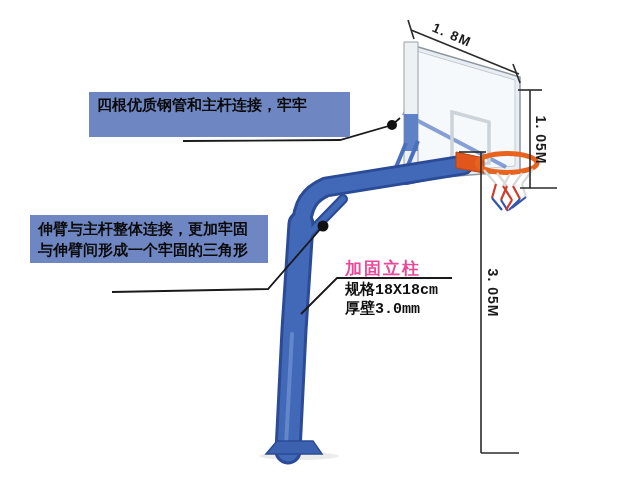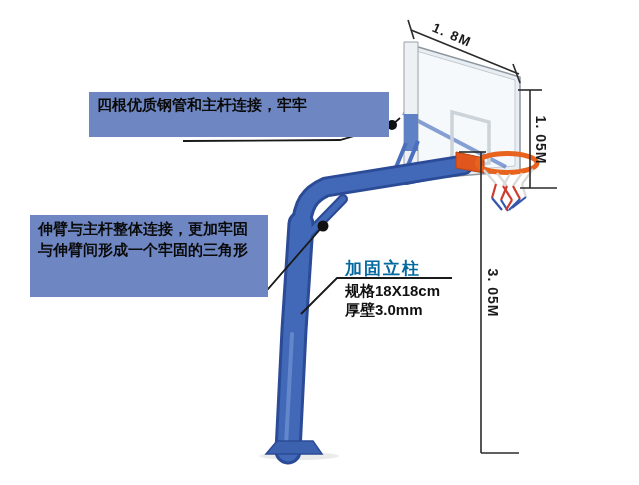--- a/index.html
+++ b/index.html
@@ -14,26 +14,26 @@
     padding:3px 8px 2px 8px;box-sizing:border-box;white-space:nowrap;
   }
   .callout .cl{display:block;}
   .dim-label{
     position:absolute;color:#1a1a1a;font-weight:bold;font-size:14px;
     white-space:nowrap;letter-spacing:1px;
   }
   .dim-rot90{transform:translate(-50%,-50%) rotate(90deg);}
   .dim-diag{transform-origin:left top;transform:rotate(23deg);font-size:13.5px;letter-spacing:1.5px;}
   .spec-title{
-    position:absolute;left:345px;top:257px;color:#0369a1;
+    position:absolute;left:345px;top:257px;color:#ec4899;
     font-weight:bold;font-size:17px;letter-spacing:2px;white-space:nowrap;
   }
   .spec-lines{
     position:absolute;left:345px;top:281px;color:#111111;
-    font-weight:bold;font-size:15px;line-height:19px;white-space:nowrap;
+    font-weight:bold;font-size:15px;line-height:19px;white-space:nowrap;font-family:Liberation Mono, monospace;
   }
   .spec-lines .cl{display:block;}
 </style>
 </head>
 <body>
 
 <div class="stage">
 
   <svg width="639" height="485" viewBox="0 0 639 485">
 
@@ -107,25 +107,25 @@
 
     <g stroke="#1a1a1a" stroke-width="1.8" fill="none">
       <polyline points="183,141 340,140 392,125 400,118"></polyline>
       <polyline points="112,292 268,289 323,226"></polyline>
       <polyline points="452,278 337,278 301,314"></polyline>
     </g>
     <circle cx="392" cy="125" r="5" fill="#111111"></circle>
     <circle cx="323" cy="226" r="5.5" fill="#111111"></circle>
   </svg>
 
-  <div class="callout" style="left:89px;top:92px;width:300px;height:45px;">
+  <div class="callout" style="left:89px;top:92px;width:261px;height:45px;">
     <span class="cl">四根优质钢管和主杆连接，牢牢</span>
   </div>
 
-  <div class="callout" style="left:30px;top:215px;width:238px;height:82px;line-height:21px;">
+  <div class="callout" style="left:30px;top:215px;width:238px;height:48px;line-height:21px;">
     <span class="cl">伸臂与主杆整体连接，更加牢固</span>
     <span class="cl">与伸臂间形成一个牢固的三角形</span>
   </div>
 
   <div class="spec-title">加固立柱</div>
   <div class="spec-lines">
     <span class="cl">规格18X18cm</span>
     <span class="cl">厚壁3.0mm</span>
   </div>
 

